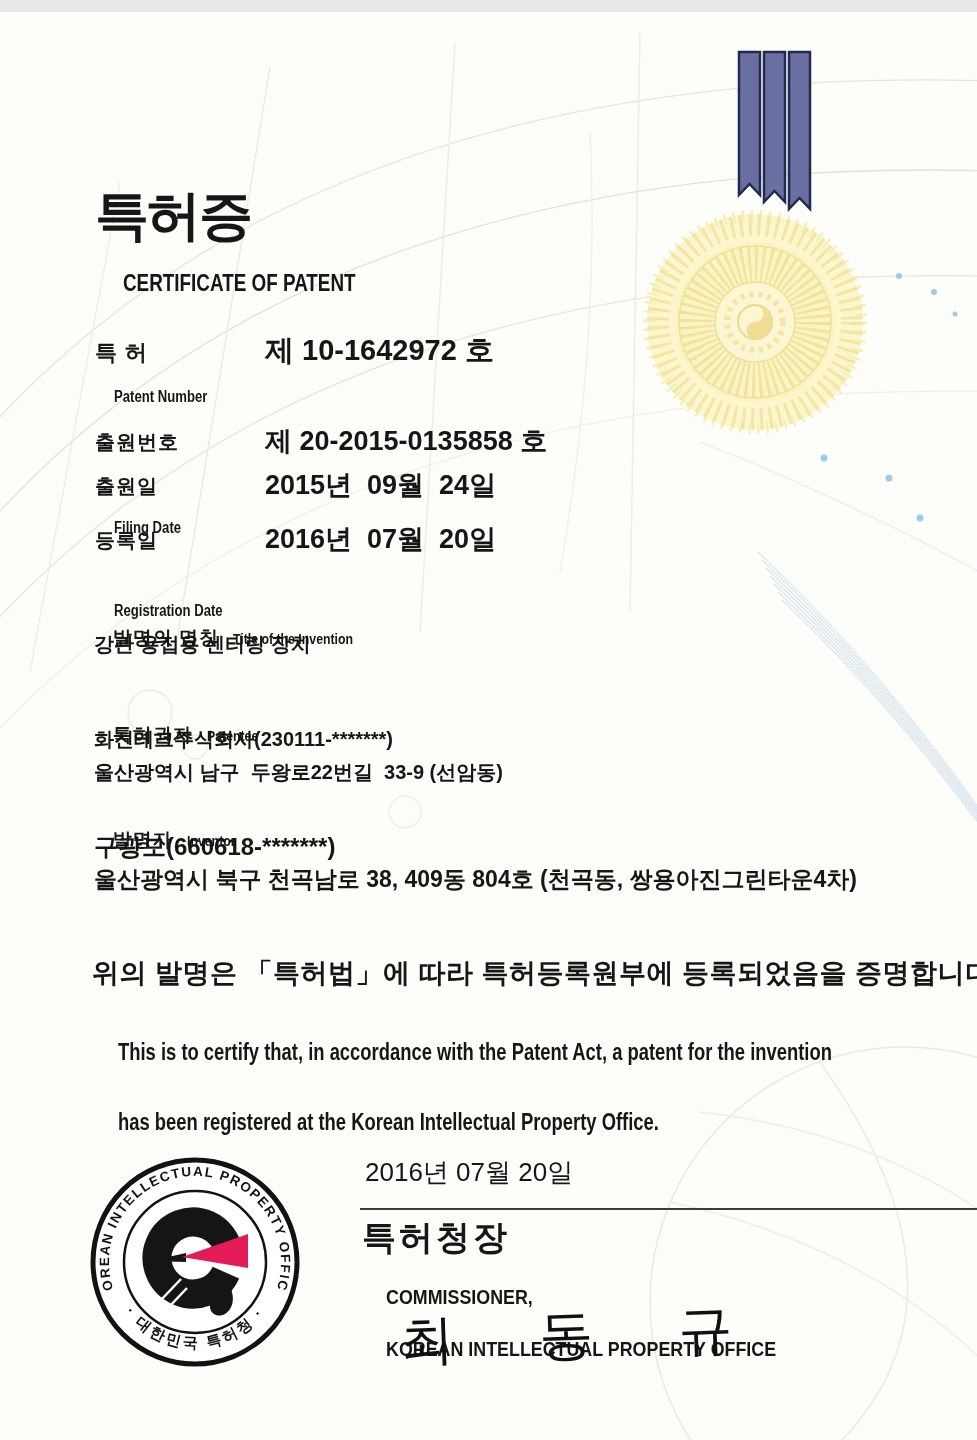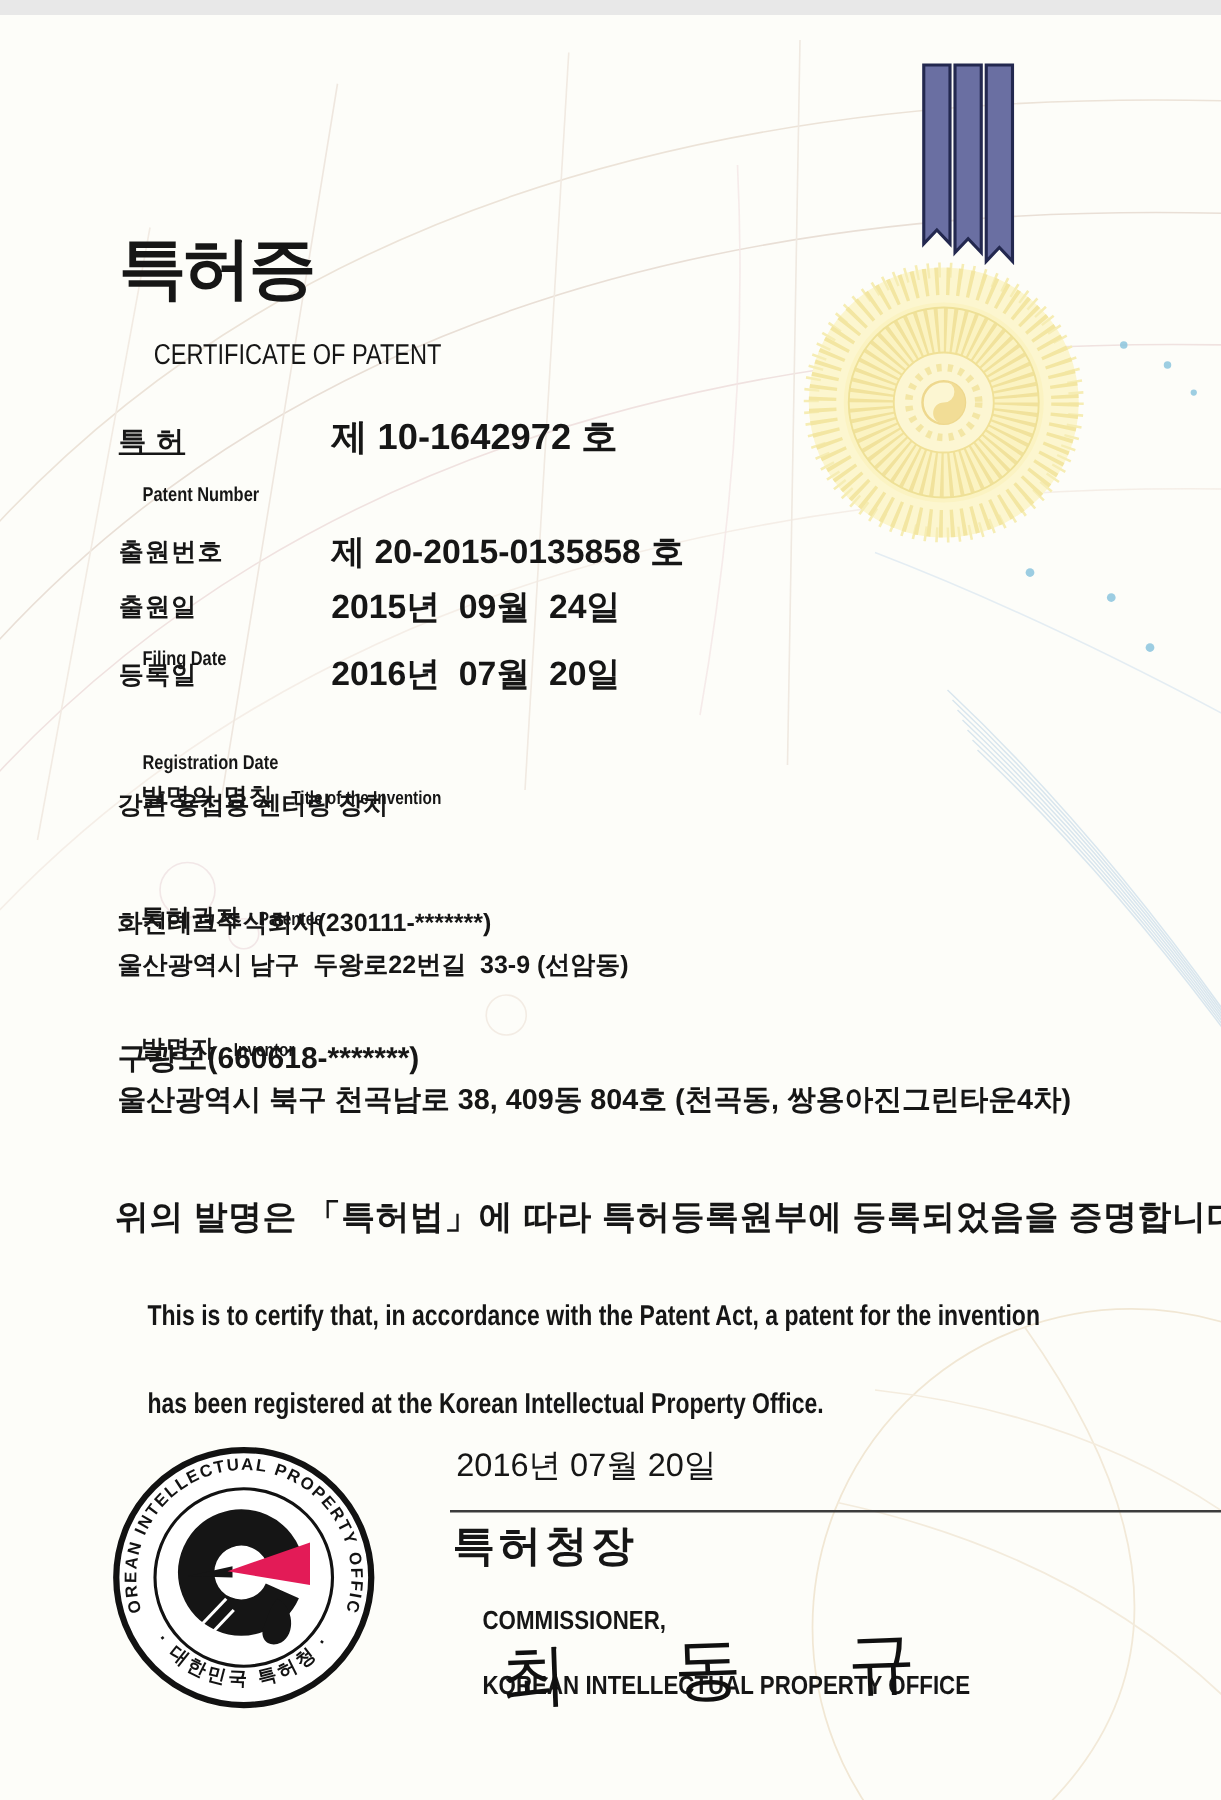--- a/index.html
+++ b/index.html
@@ -8,21 +8,21 @@
     position:relative; width:977px; height:1440px; margin:12px auto;
     background:#fdfdf9; overflow:hidden;
     font-family:"Liberation Sans","DejaVu Sans",sans-serif;
     color:#161616;
   }
   .abs { position:absolute; line-height:1.15; white-space:pre; }
   .bgsvg { position:absolute; left:0; top:0; }
 
   
   .title-ko { font-size:54px; font-weight:800; letter-spacing:-2px; }
-  .title-en { font-size:23px; font-weight:400; }
+  .title-en { font-size:23px; font-weight:700; }
 
   
   .cond { display:inline-block; transform:scaleX(.82); transform-origin:0 50%; white-space:pre; }
 
   
   .f-label  { font-size:22px; font-weight:700; letter-spacing:1px; }
   .f-sub    { font-size:16px; font-weight:700; }
   .f-value  { font-weight:700; }
   .v-lg { font-size:29px; }
   .v-md { font-size:27px; }
@@ -117,21 +117,21 @@
         <path d="M 0,-17 a 17,17 0 0 1 0,34 a 8.5,8.5 0 0 1 0,-17 a 8.5,8.5 0 0 0 0,-17 Z" fill="#f2dd96"></path>
       </g>
     </g>
   </svg>
 
   <div class="abs title-ko" style="left:95px; top:172px;">특허증</div>
   <div class="abs title-en" style="left:97px; top:232px;">
     <span class="cond">CERTIFICATE OF PATENT</span>
   </div>
 
-  <div class="abs f-label" style="left:95px; top:328px;text-decoration:underline;">특 허</div>
+  <div class="abs f-label" style="left:95px; top:328px;">특 허</div>
   <div class="abs f-sub" style="left:96px; top:358px;">
     <span class="cond">Patent Number</span>
   </div>
   <div class="abs f-value v-lg" style="left:265px; top:322px;">제 10-1642972 호</div>
 
   <div class="abs f-label" style="left:95px; top:419px; font-size:20px;">출원번호</div>
   <div class="abs f-value v-md" style="left:265px; top:414px;">제 20-2015-0135858 호</div>
 
   <div class="abs f-label" style="left:95px; top:463px; font-size:20px;">출원일</div>
   <div class="abs f-sub" style="left:96px; top:489px;">

